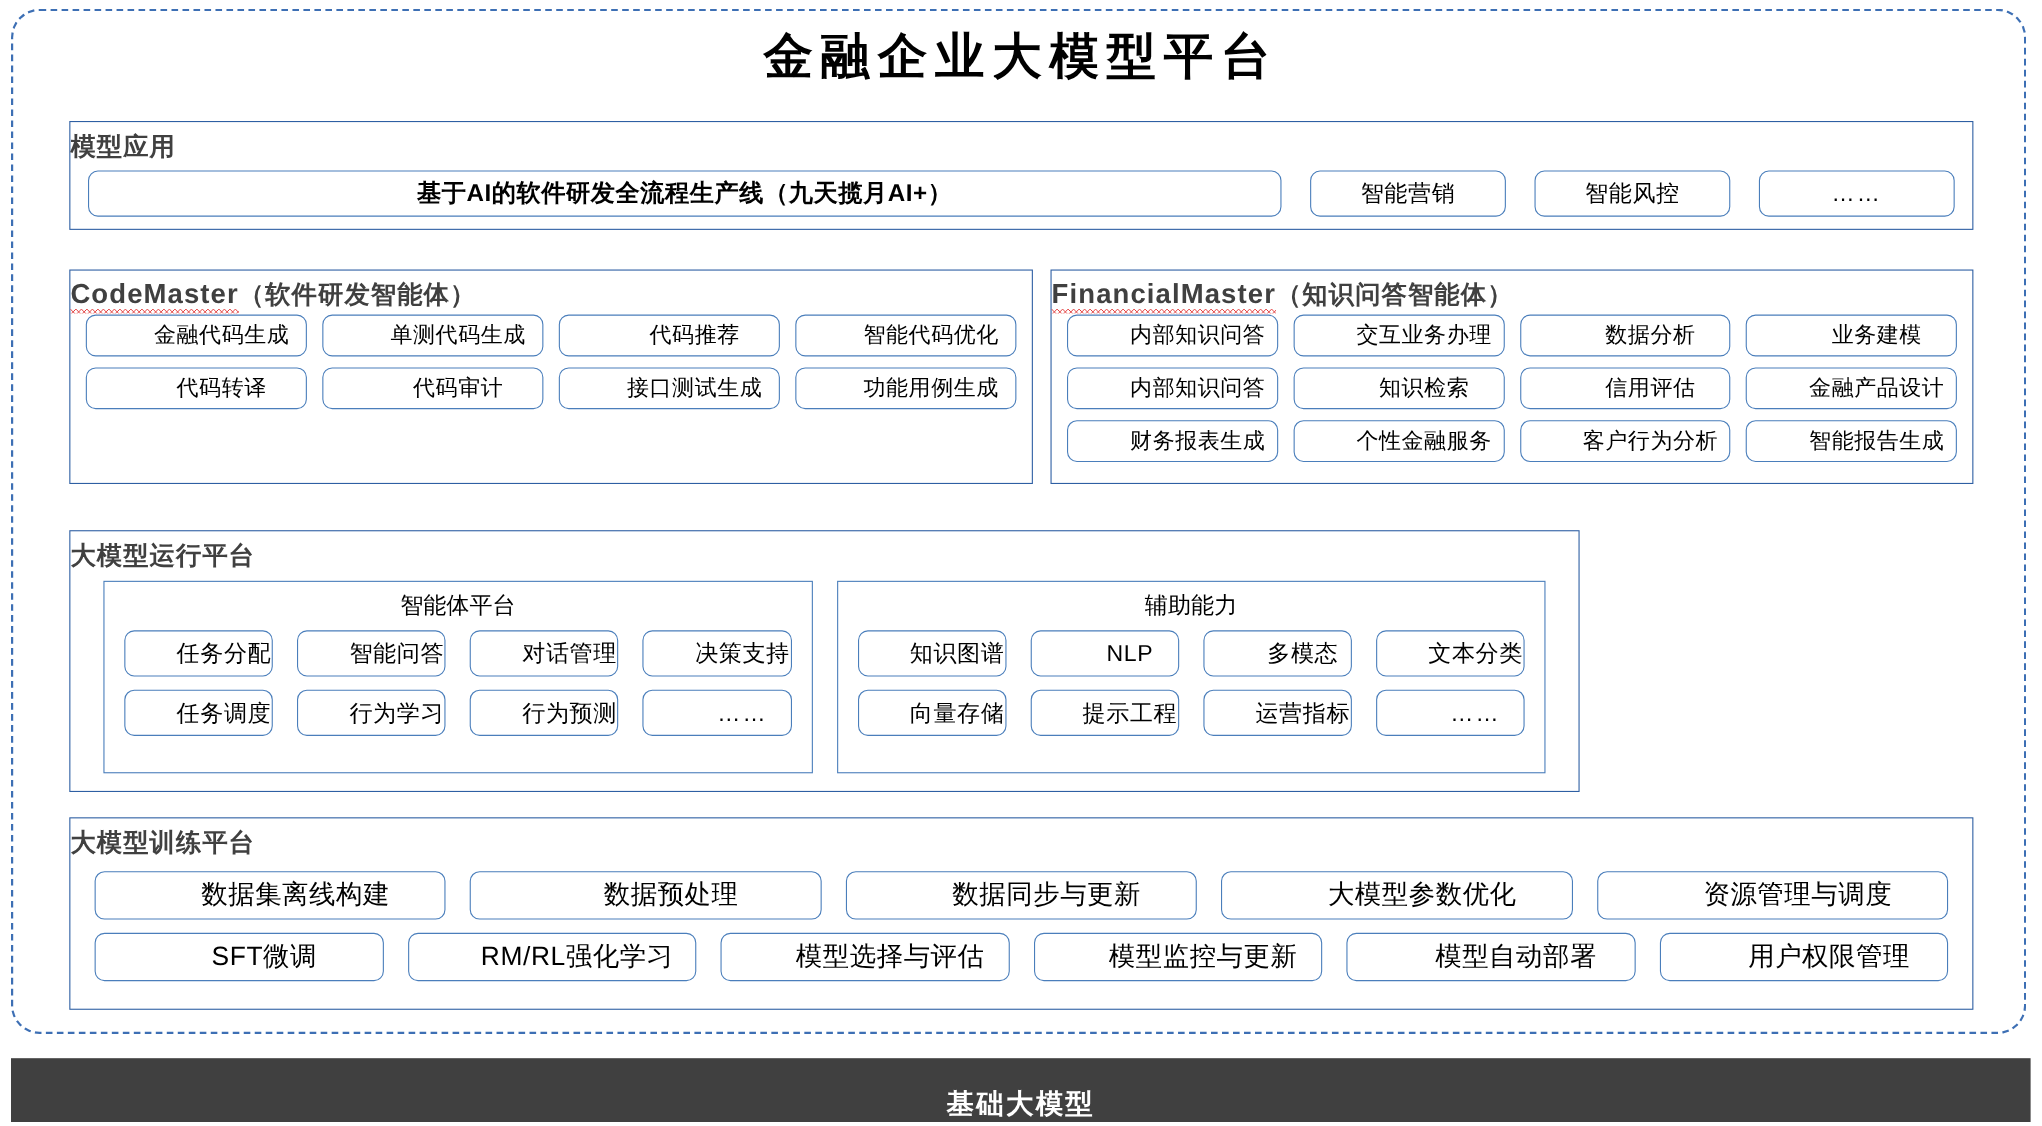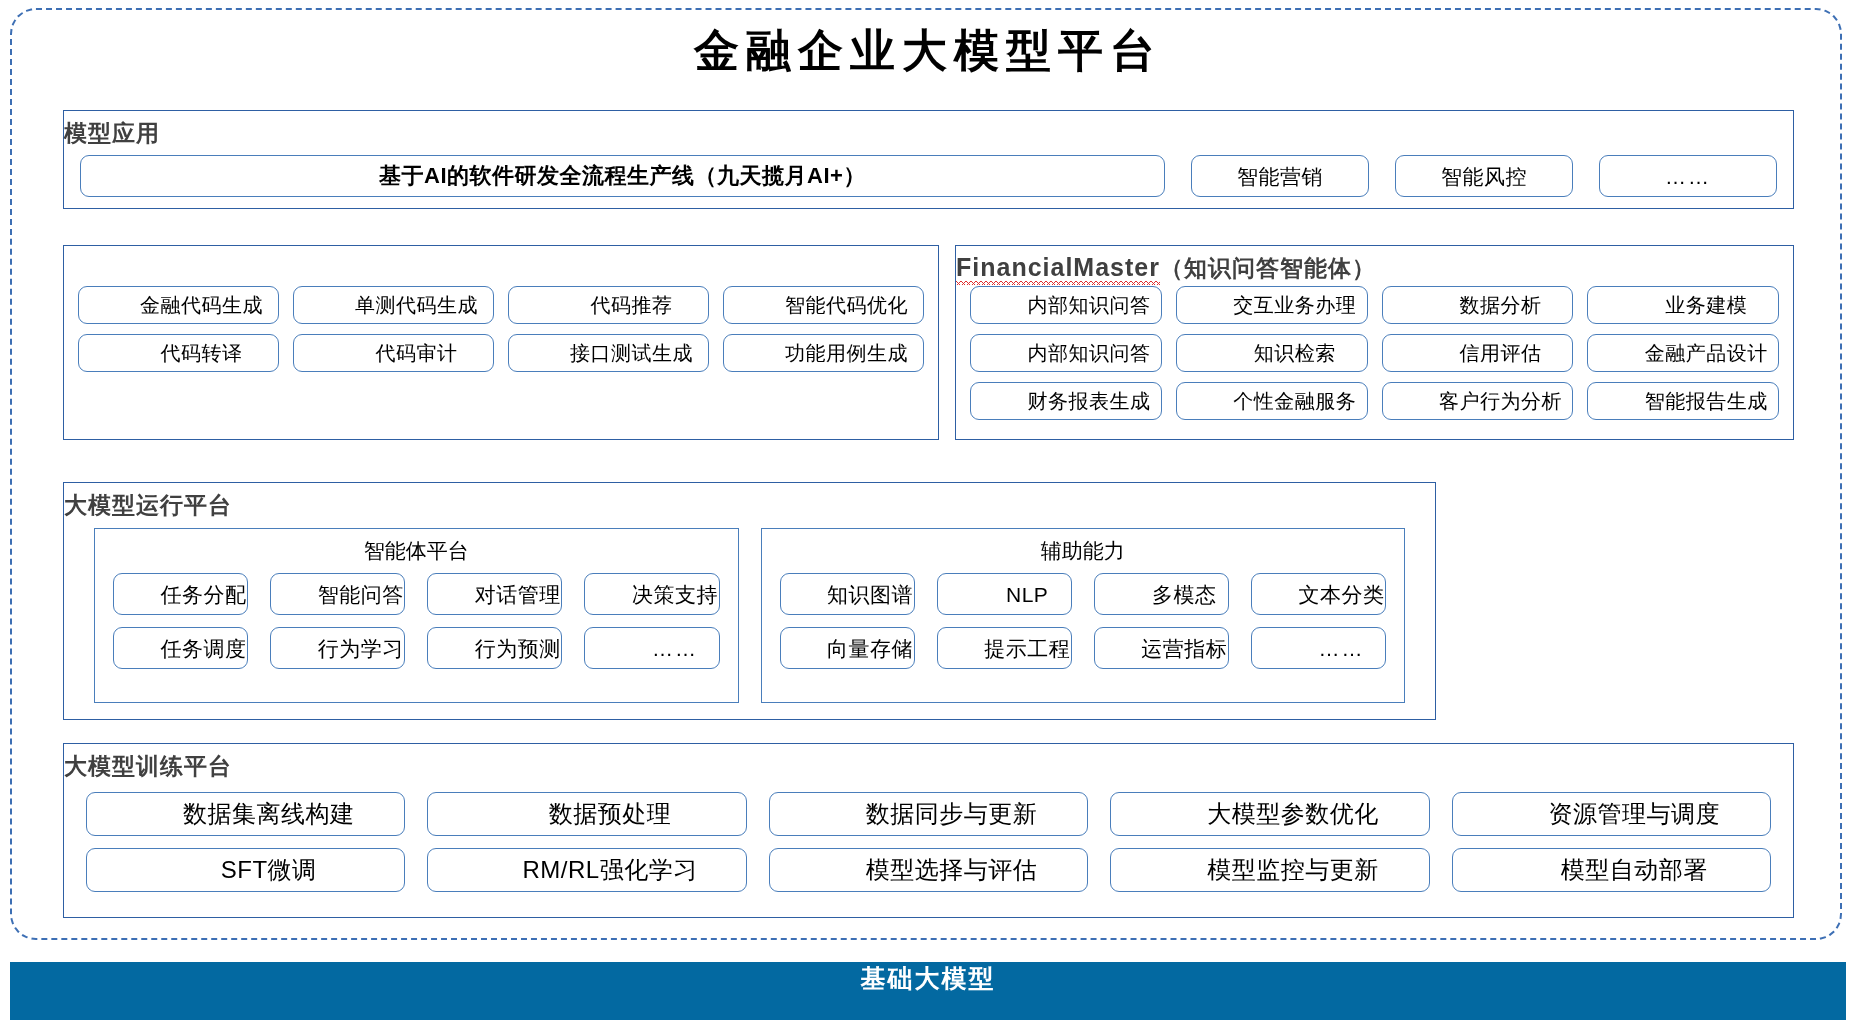--- a/index.html
+++ b/index.html
@@ -223,24 +223,24 @@
   #training-grid .pill { height: 44px; font-size: 24px; }
   #training-grid .pill-row { gap: 22px; }
 
   
   #base-model-bar {
     position: absolute;
     left: 10px;
     top: 962px;
     width: 1836px;
     height: 58px;
-    background: #0369a1;
+    background: #404040;
     color: #ffffff;
     display: flex;
-    align-items: flex-start;
+    align-items: flex-end;
     justify-content: center;
     font-size: 25px;
     font-weight: 700;
     letter-spacing: 2px;
     box-sizing: border-box;
   }
 </style>
 </head>
 <body>
 
@@ -252,20 +252,23 @@
   <div class="panel-title">模型应用</div>
   <div id="app-row">
     <div class="pill wide-banner">基于AI的软件研发全流程生产线（九天揽月AI+）</div>
     <div class="pill app-small">智能营销</div>
     <div class="pill app-small">智能风控</div>
     <div class="pill app-small dots">……</div>
   </div>
 </div>
 
 <div class="panel" id="section-codemaster">
+  <div class="panel-title" style="margin-top:6px;">
+    <span class="en squiggle">CodeMaster</span><span>（软件研发智能体）</span>
+  </div>
   <div class="agent-grid">
     <div class="pill-row">
       <div class="pill">金融代码生成</div>
       <div class="pill">单测代码生成</div>
       <div class="pill">代码推荐</div>
       <div class="pill">智能代码优化</div>
     </div>
     <div class="pill-row">
       <div class="pill">代码转译</div>
       <div class="pill">代码审计</div>
@@ -353,19 +356,20 @@
       <div class="pill">数据同步与更新</div>
       <div class="pill">大模型参数优化</div>
       <div class="pill">资源管理与调度</div>
     </div>
     <div class="pill-row">
       <div class="pill">SFT微调</div>
       <div class="pill">RM/RL强化学习</div>
       <div class="pill">模型选择与评估</div>
       <div class="pill">模型监控与更新</div>
       <div class="pill">模型自动部署</div>
+      <div class="pill">用户权限管理</div>
     </div>
   </div>
 </div>
 
 <div id="base-model-bar">
   <span>基础大模型</span>
 </div>
 
 </body></html>

